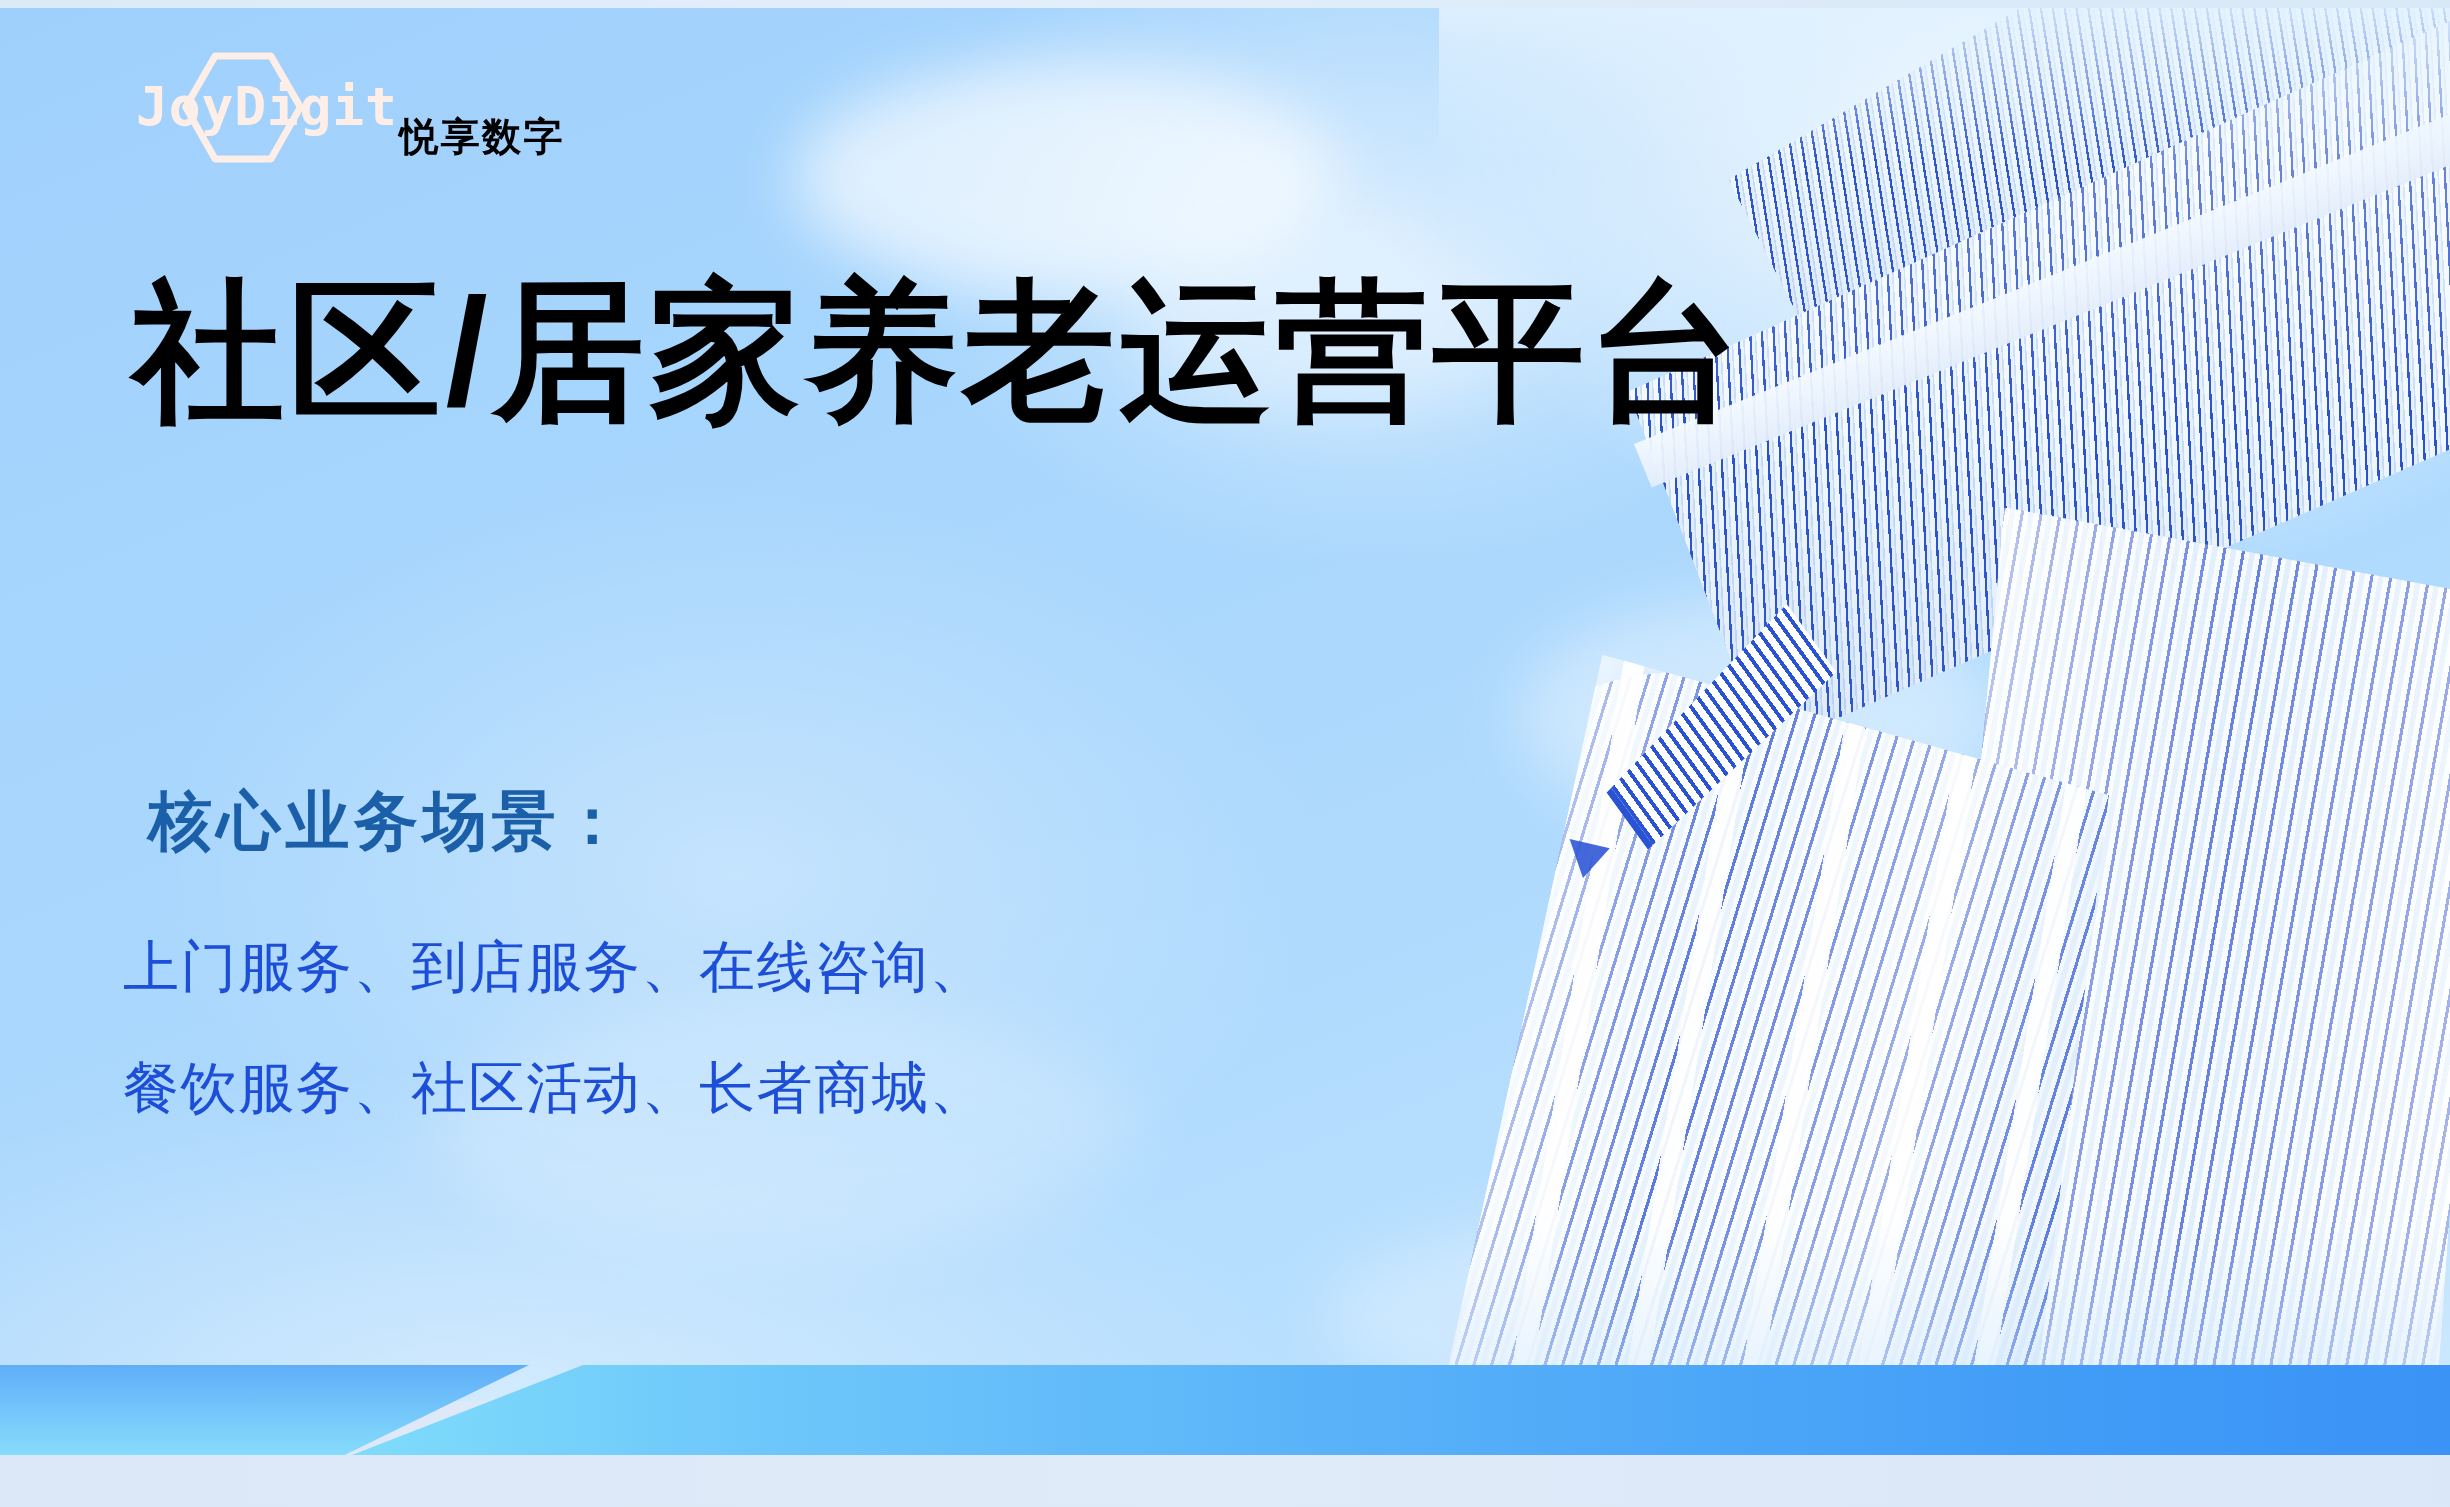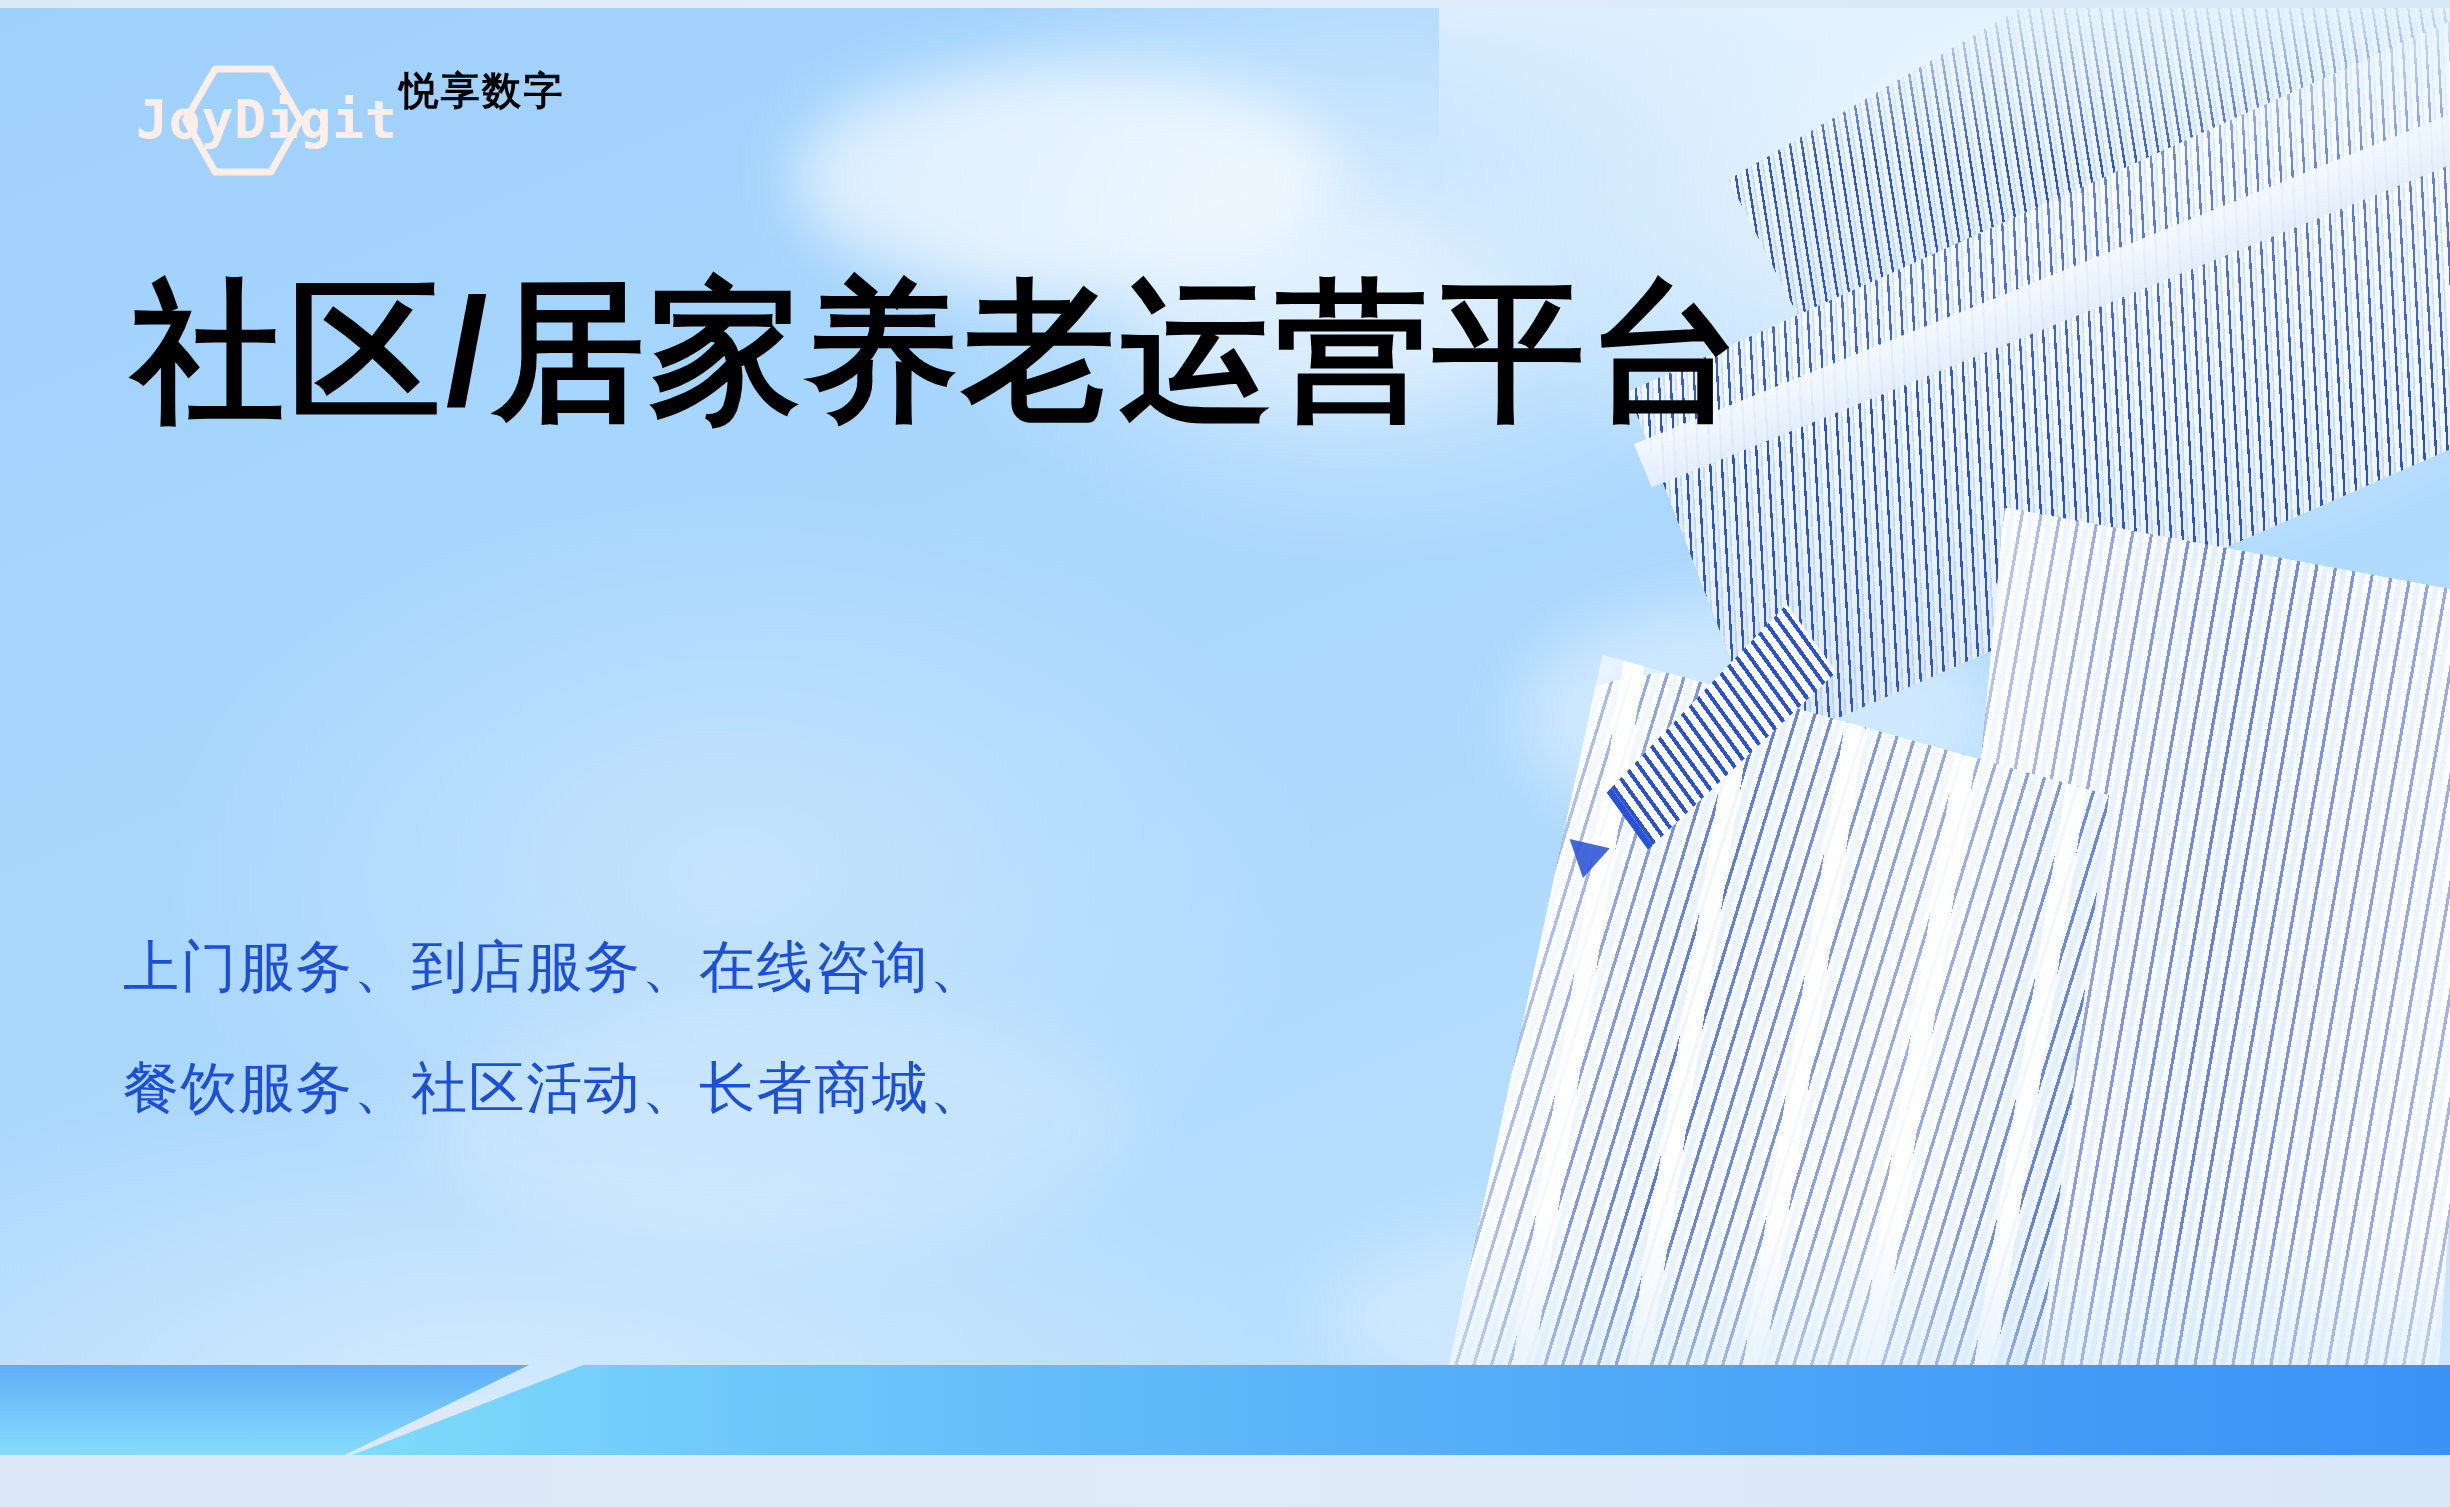--- a/index.html
+++ b/index.html
@@ -195,23 +195,23 @@
   }
   
   .bldg-fade-top{
     position:absolute; left:0; top:0;
     width:1011px; height:156px;
     background:linear-gradient(to bottom, rgba(226,242,255,.85), rgba(226,242,255,0));
   }
 
   
   .logo{
-    position:absolute; left:136px; top:64px;
+    position:absolute; left:136px; top:51px;
     width:576px; height:113px;
-    display:flex; align-items:flex-start; gap:26.5px;
+    display:flex; align-items:flex-end; gap:26.5px;
   }
   .logo-mark{ position:relative; width:257px; height:113px; }
   .hexagon{
     position:absolute; left:45px; top:0px;
     width:124px; height:113px;
   }
   .logo-word{
     position:absolute; left:0; top:25px;
     width:257px; height:62px;
     font-family:"DejaVu Sans Mono","Liberation Mono",monospace;
@@ -329,20 +329,21 @@
       <svg class="hexagon" viewBox="0 0 160 145">
         <polygon points="44,6 116,6 154,72 116,139 44,139 6,72" fill="none" stroke="#FDEEE8" stroke-width="9" stroke-linejoin="round"></polygon>
       </svg>
       <div class="logo-word">JoyDigit</div>
     </div>
     <div class="logo-cn">悦享数字</div>
   </div>
 
   <div class="headline">社区/居家养老运营平台</div>
 
+  <div class="section-title">核心业务场景：</div>
 
   <div class="scenarios">
     <div>上门服务、到店服务、在线咨询、</div>
     <div>餐饮服务、社区活动、长者商城、</div>
   </div>
 
   <div class="bottom-base"></div>
   <div class="band-clip">
     <div class="band-left"></div>
     <div class="band-right"></div>

